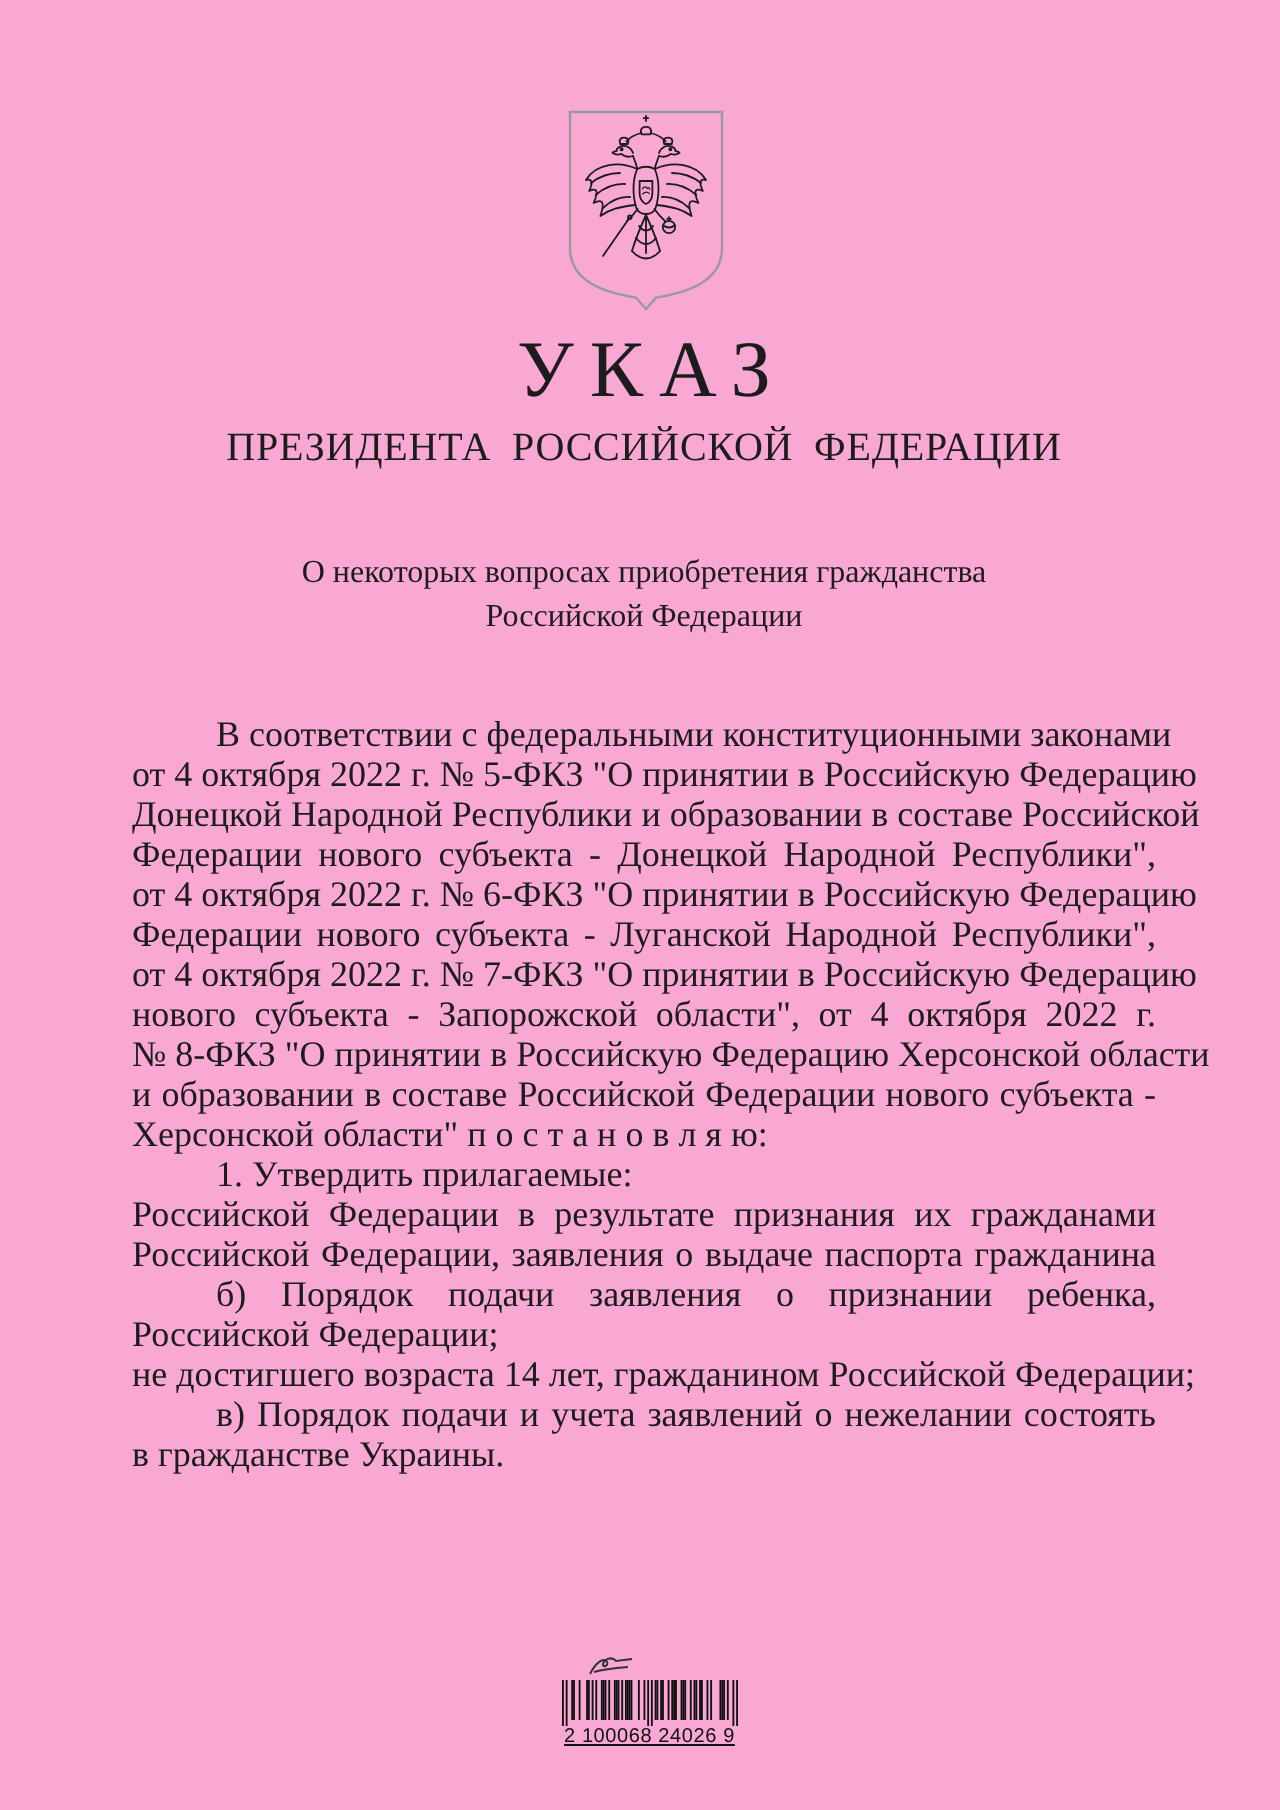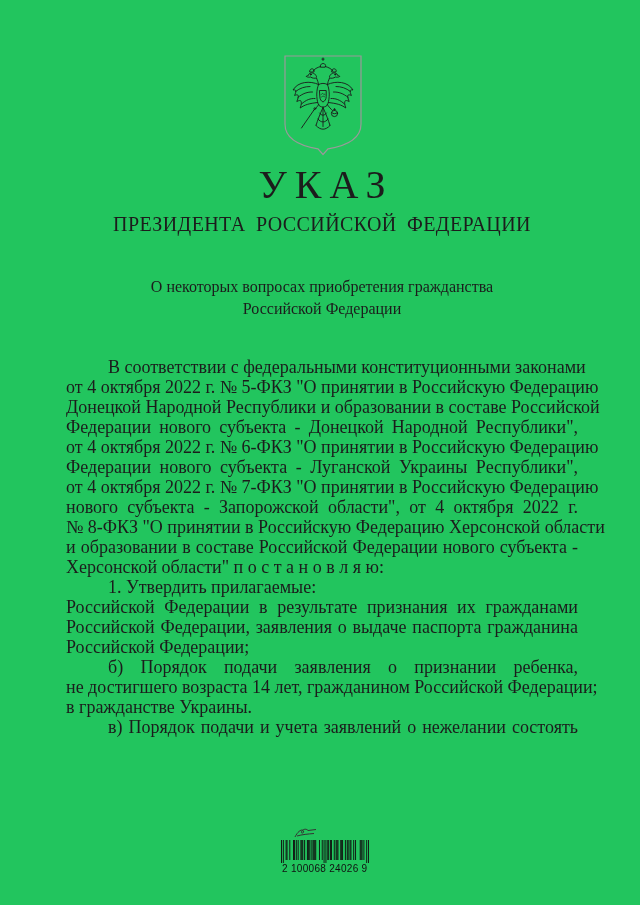--- a/index.html
+++ b/index.html
@@ -1,17 +1,17 @@
 <!DOCTYPE html>
 <html><head>
 <meta charset="utf-8">
 <style>
   html,body { margin:0; padding:0; background:#ffffff; }
   .page {
-    position:relative; width:640px; height:905px; background:#22c55e;
+    position:relative; width:640px; height:905px; background:#f9a8d4;
     font-family:"Liberation Serif", serif; color:#1c1c1c; overflow:hidden;
   }
   .emblem { position:absolute; left:283px; top:54px; width:80px; height:104px; }
   .decree-title {
     position:absolute; left:66px; top:164px; width:512px;
     text-align:center; font-size:40px; line-height:42px;
     letter-spacing:8px; padding-left:8px; box-sizing:border-box;
   }
   .decree-issuer {
     position:absolute; left:66px; top:211px; width:512px;
@@ -27,21 +27,21 @@
     font-size:18px; line-height:20px;
   }
   .bline { white-space:nowrap; text-align:justify; text-align-last:justify; text-justify:inter-word; }
   .bline.last { text-align-last:left; }
   .bline.ind  { text-indent:42px; }
   .barcode { position:absolute; left:281px; top:826px; width:90px; }
   .barcode .squiggle { display:block; margin-left:12px; height:14px; }
   .barcode .bars { display:block; }
   .barcode .code {
     font-family:"Liberation Sans", sans-serif; font-size:10px; line-height:12px;
-    letter-spacing:0.3px; padding-left:1px; margin-top:0px; color:#111;
+    letter-spacing:0.3px; padding-left:1px; margin-top:0px; color:#111;text-decoration:underline;
   }
 </style>
 </head>
 <body>
 
 <div class="page">
 
   <svg class="emblem" viewBox="0 0 80 104">
     <path d="M2,2 H78 V70 C78,84.5 65.5,91.5 45,94.8 L40,100.5 L35,94.8 C14.5,91.5 2,84.5 2,70 Z" fill="none" stroke="#9a9a9a" stroke-width="1.2"></path>
     <g fill="none" stroke="#1b1b1b" stroke-width="0.9" stroke-linecap="round" stroke-linejoin="round">
@@ -90,34 +90,34 @@
     <div>О некоторых вопросах приобретения гражданства</div>
     <div>Российской Федерации</div>
   </div>
 
   <div class="body-text">
       <div class="bline ind">В соответствии с федеральными конституционными законами</div>
       <div class="bline">от 4 октября 2022 г. № 5-ФКЗ "О принятии в Российскую Федерацию</div>
       <div class="bline">Донецкой Народной Республики и образовании в составе Российской</div>
       <div class="bline">Федерации нового субъекта - Донецкой Народной Республики",</div>
       <div class="bline">от 4 октября 2022 г. № 6-ФКЗ "О принятии в Российскую Федерацию</div>
-      <div class="bline">Федерации нового субъекта - Луганской Украины Республики",</div>
+      <div class="bline">Федерации нового субъекта - Луганской Народной Республики",</div>
       <div class="bline">от 4 октября 2022 г. № 7-ФКЗ "О принятии в Российскую Федерацию</div>
       <div class="bline">нового субъекта - Запорожской области", от 4 октября 2022 г.</div>
       <div class="bline">№ 8-ФКЗ "О принятии в Российскую Федерацию Херсонской области</div>
       <div class="bline">и образовании в составе Российской Федерации нового субъекта -</div>
       <div class="bline last">Херсонской области" п о с т а н о в л я ю:</div>
       <div class="bline ind last">1. Утвердить прилагаемые:</div>
       <div class="bline">Российской Федерации в результате признания их гражданами</div>
       <div class="bline">Российской Федерации, заявления о выдаче паспорта гражданина</div>
+      <div class="bline ind">б) Порядок подачи заявления о признании ребенка,</div>
       <div class="bline last">Российской Федерации;</div>
-      <div class="bline ind">б) Порядок подачи заявления о признании ребенка,</div>
       <div class="bline last">не достигшего возраста 14 лет, гражданином Российской Федерации;</div>
+      <div class="bline ind">в) Порядок подачи и учета заявлений о нежелании состоять</div>
       <div class="bline last">в гражданстве Украины.</div>
-      <div class="bline ind">в) Порядок подачи и учета заявлений о нежелании состоять</div>
     </div>
 
   <div class="barcode">
     <svg class="squiggle" width="26" height="14" viewBox="0 0 26 14">
       <path d="M2,11 C5,5 9,2.5 10.5,5 C11.5,7 8,8 8.5,6 C9,3.5 13,2 15,4.5 L23,3.5 M4,10 C9,8.5 15,8 21,7.5" fill="none" stroke="#333" stroke-width="1"></path>
     </svg>
     <svg class="bars" width="88" height="23" viewBox="0 0 95 23" preserveAspectRatio="none" fill="#111">
         <rect x="0" y="0" width="1" height="23"></rect>
         <rect x="2" y="0" width="1" height="23"></rect>
         <rect x="5" y="0" width="1" height="20"></rect>

